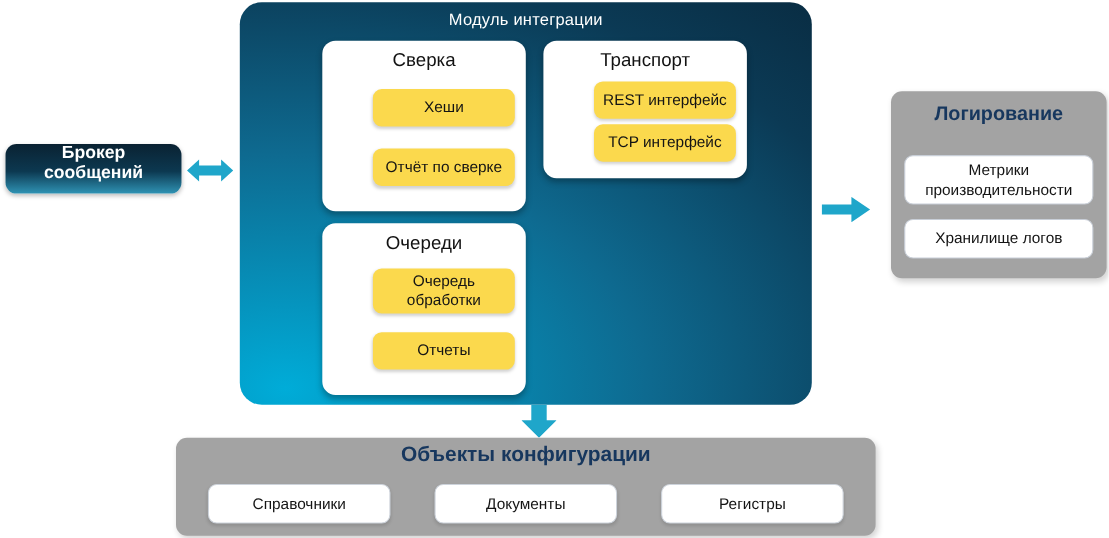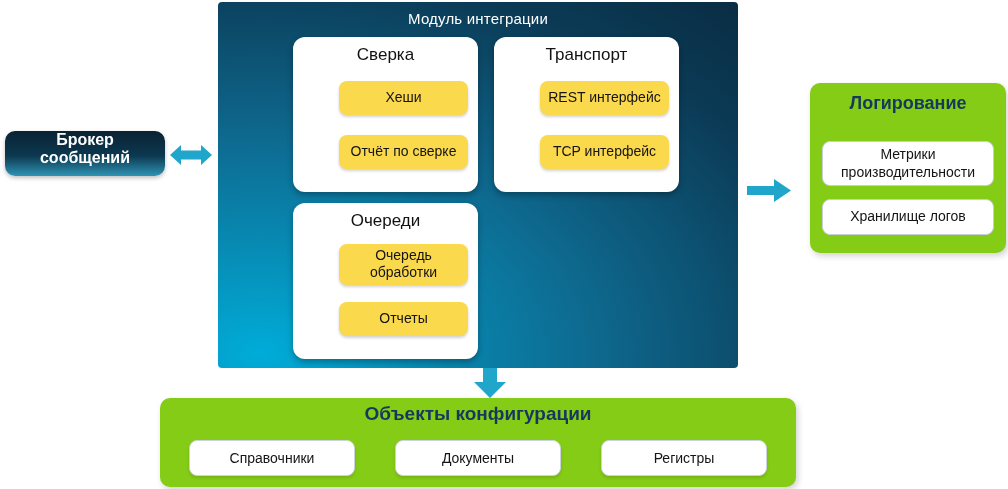--- a/index.html
+++ b/index.html
@@ -21,50 +21,50 @@
     text-align:center; width:122px;
   }
 
   
   .arrow { position:absolute; }
   .arrow path { fill:#1FA6CA; }
 
   
   .module {
     position:absolute; left:218px; top:2px; width:520px; height:366px;
-    border-radius:4px;
+    border-radius:20px;
     background:radial-gradient(140% 130% at 8% 96%, #00ACD8 0%, #0E6A90 45%, #0B3A55 80%, #092C42 100%);
   }
   .module-title {
     position:absolute; top:8px; left:0; right:0; text-align:center;
     color:#fff; font-size:15px; letter-spacing:.2px;
   }
   .mcard {
     position:absolute; width:185px; background:#fff; border-radius:12px;
     box-shadow:0 3px 6px rgba(0,0,0,.30);
     display:flex; flex-direction:column;
     padding:8px 10px 13px; box-sizing:border-box;
   }
   .pos-tl { left:75px;  top:35px;  height:155px; }
-  .pos-tr { left:276px; top:35px;  height:155px; }
+  .pos-tr { left:276px; top:35px;  height:125px; }
   .pos-bl { left:75px;  top:201px; height:156px; }
   .pos-br { left:276px; top:201px; height:156px; }
   .mcard-title { text-align:center; font-size:17px; color:#121212; height:26px; }
   .slot { flex:1; display:flex; align-items:center;margin-left:36px; }
   .chip {
     width:100%; min-height:34px; border:none; border-radius:8px;
     background:#FBD94D; font-family:inherit; font-size:14px; color:#141414;
     display:flex; align-items:center; justify-content:center; text-align:center;
     line-height:1.25; padding:3px 8px; box-sizing:border-box;
     box-shadow:0 2px 3px rgba(0,0,0,.18);
   }
 
   
   .gray-panel {
-    position:absolute; background:#84cc16; border-radius:10px;
+    position:absolute; background:#a3a3a3; border-radius:10px;
     box-shadow:2px 3px 6px rgba(0,0,0,.18); box-sizing:border-box;
   }
   .logging {
     left:810px; top:83px; width:196px; height:170px;
     display:flex; flex-direction:column; align-items:center;
     padding:10px 12px 12px;
   }
   .panel-title { color:#17375E; font-weight:bold; }
   .logging-title { font-size:18px; }
   .lcard {

